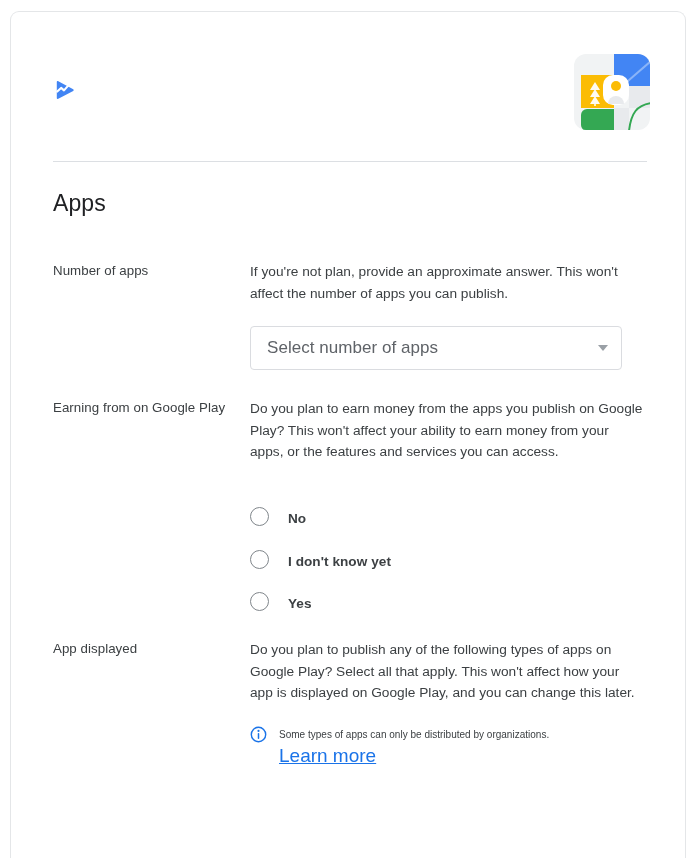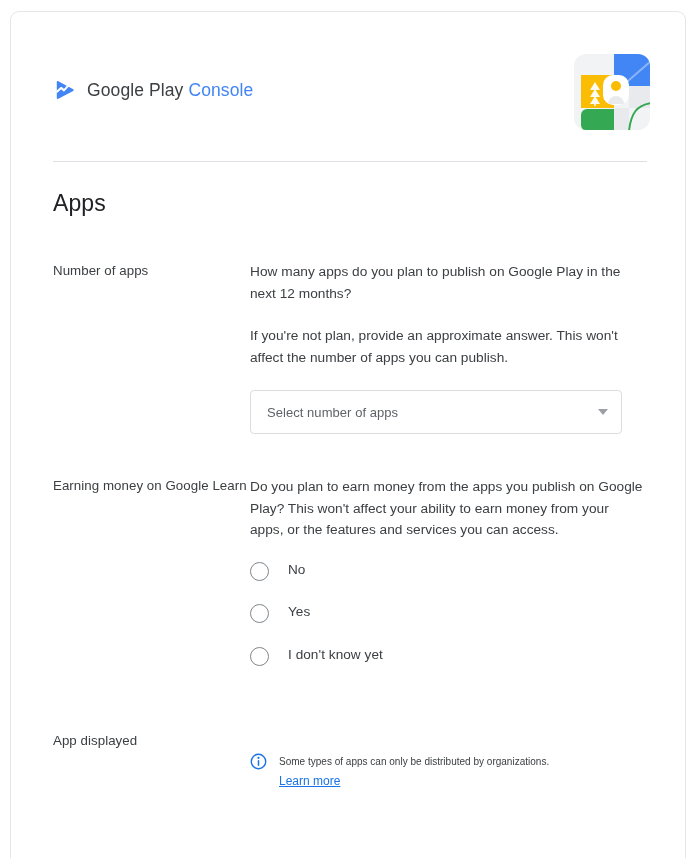--- a/index.html
+++ b/index.html
@@ -75,21 +75,21 @@
     font-size: 23px;
     font-weight: 400;
     color: #202124;
     margin: 0 0 44px 0;
     letter-spacing: 0.1px;
   }
 
   .field-row {
     display: flex;
     align-items: flex-start;
-    margin-bottom: 42px;
+    margin-bottom: 28px;
   }
   .field-label {
     width: 197px;
     flex: 0 0 197px;
     font-size: 13.3px;
     color: #3c4043;
     line-height: 18px;
     padding-top: 1px;
     letter-spacing: 0.05px;
   }
@@ -116,43 +116,44 @@
     border: 1px solid #dadce0;
     border-radius: 4px;
     background: #fff;
     display: flex;
     align-items: center;
     padding: 0 16px;
     margin-top: 22px;
     cursor: pointer;
   }
   .select-value {
-    font-size: 13px;
+    font-size: 17px;
     color: #5f6368;
     letter-spacing: 0.05px;
   }
   .select-arrow {
     position: absolute;
     right: 13px;
     top: 50%;
     margin-top: -3px;
     width: 0;
     height: 0;
     border-left: 5.5px solid transparent;
     border-right: 5.5px solid transparent;
     border-top: 6px solid #9aa0a6;
   }
 
   
   .option-list { margin-top: 21px; }
   .option-row {
     display: flex;
-    align-items: flex-start;
+    align-items: flex-end;
     height: 42.5px;
     cursor: pointer;
+    font-weight: bold;
   }
   .radio {
     width: 19px;
     height: 19px;
     border: 1.6px solid #80868b;
     border-radius: 50%;
     flex: 0 0 19px;
     background: #fff;
   }
   .option-label {
@@ -170,44 +171,41 @@
   }
   .info-icon { flex: 0 0 17px; margin-top: 2px; }
   .info-body { margin-left: 12px; }
   .info-text {
     font-size: 10px;
     color: #3c4043;
     line-height: 19px;
     letter-spacing: 0.01px;
   }
   .info-link {
-    font-size: 12px;
+    font-size: 19px;
     color: #1a73e8;
     text-decoration: underline;
     display: inline-block;
     margin-top: 1px;
     cursor: pointer;
   }
 </style>
 </head>
 <body>
 
 <div class="page-card">
 
   <div class="header">
 
     <div class="brand">
       <span class="brand-mark">
         <svg width="24" height="24" viewBox="0 0 24 24">
           <path d="M3.8 4.1 C3.8 3.3 4.6 2.8 5.3 3.2 L20.2 11.2 C20.9 11.6 20.9 12.5 20.2 12.9 L5.3 20.8 C4.6 21.2 3.8 20.7 3.8 19.9 Z" fill="#4285f4"></path>
           <path d="M4.2 13.6 L8.1 9.9 L11.0 12.4 L15.2 7.6" stroke="#ffffff" stroke-width="2.1" fill="none" stroke-linecap="round" stroke-linejoin="round"></path>
         </svg>
-      </span>
-      <span class="brand-text">
-        <span class="gp">Google Play</span><span>&nbsp;</span><span class="cs">Console</span>
       </span>
     </div>
 
     <span class="header-illustration">
       <svg width="78" height="78" viewBox="0 0 78 78">
         <defs>
           <clipPath id="rr">
               <rect x="1" y="1" width="76" height="76" rx="12"></rect>
             </clipPath>
         </defs>
@@ -244,53 +242,53 @@
     <div class="divider"></div>
   </div>
 
   <div class="content">
 
     <h1 class="page-title">Apps</h1>
 
     <div class="field-row">
       <div class="field-label">Number of apps</div>
       <div class="field-body">
-        <p class="help-text tight">How many apps do you plan to publish on Google Play in the next 12 months?</p>
         <p class="help-text tight">If you're not plan, provide an approximate answer. This won't affect the number of apps you can publish.</p>
         <div class="select-box">
           <span class="select-value">Select number of apps</span>
           <span class="select-arrow"></span>
         </div>
       </div>
     </div>
 
     <div class="field-row">
-      <div class="field-label">Earning money on Google Learn</div>
+      <div class="field-label">Earning from on Google Play</div>
       <div class="field-body">
         <p class="help-text tight">Do you plan to earn money from the apps you publish on Google Play? This won't affect your ability to earn money from your apps, or the features and services you can access.</p>
         <div class="option-list">
           <div class="option-row">
             <span class="radio"></span>
             <span class="option-label">No</span>
           </div>
           <div class="option-row">
             <span class="radio"></span>
-            <span class="option-label">Yes</span>
+            <span class="option-label">I don't know yet</span>
           </div>
           <div class="option-row">
             <span class="radio"></span>
-            <span class="option-label">I don't know yet</span>
+            <span class="option-label">Yes</span>
           </div>
         </div>
       </div>
     </div>
 
     <div class="field-row">
       <div class="field-label">App displayed</div>
       <div class="field-body">
+        <p class="help-text tight">Do you plan to publish any of the following types of apps on Google Play? Select all that apply. This won't affect how your app is displayed on Google Play, and you can change this later.</p>
 
         <div class="info-note">
           <span class="info-icon">
             <svg width="17" height="17" viewBox="0 0 17 17">
               <circle cx="8.5" cy="8.5" r="7.2" fill="none" stroke="#1a73e8" stroke-width="1.4"></circle>
               <circle cx="8.5" cy="4.9" r="1.05" fill="#1a73e8"></circle>
               <rect x="7.75" y="7.0" width="1.5" height="6.0" rx="0.7" fill="#1a73e8"></rect>
             </svg>
           </span>
           <div class="info-body">

